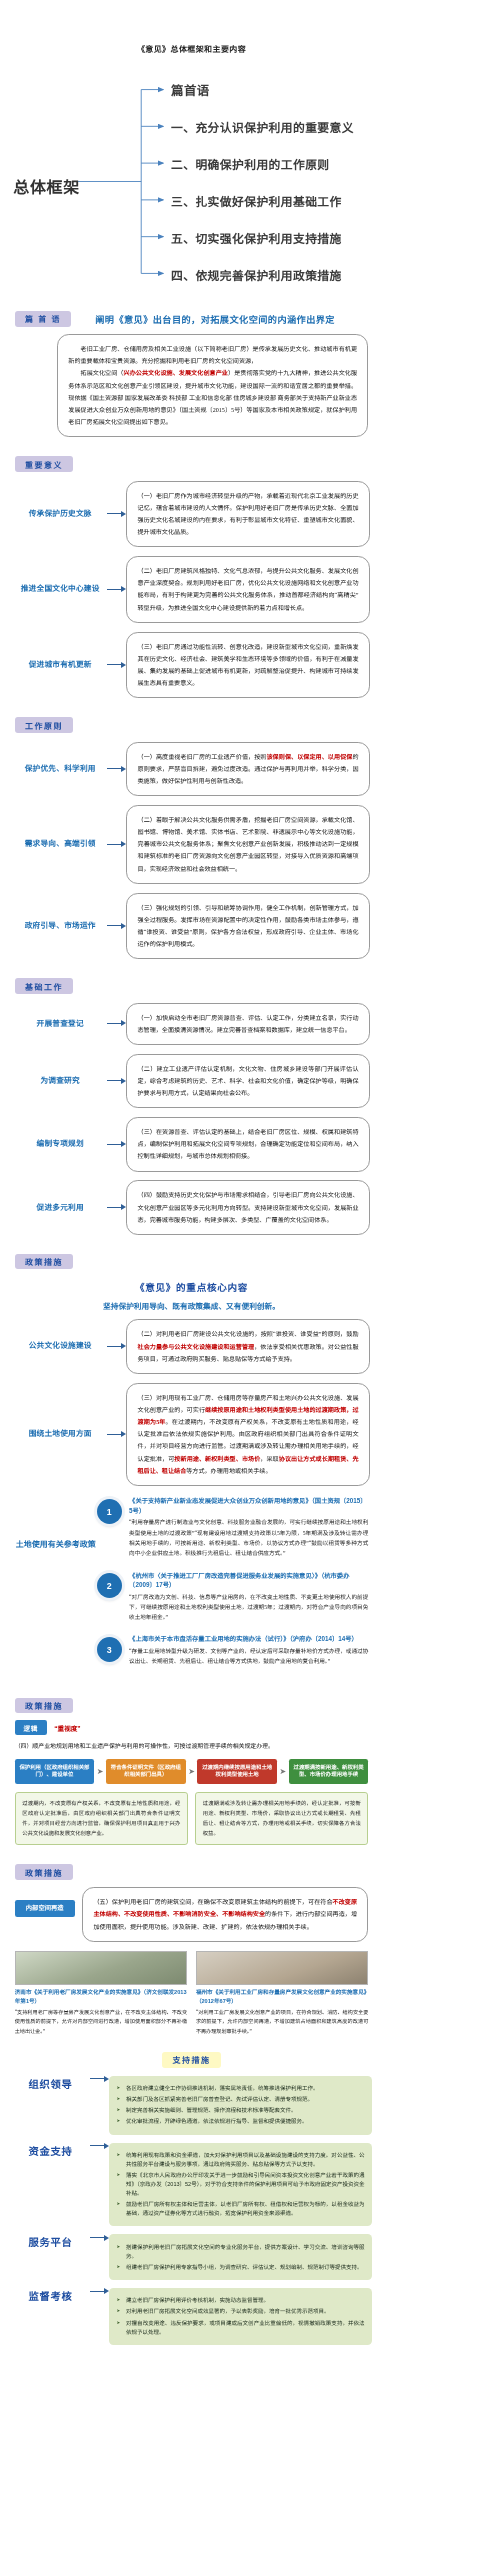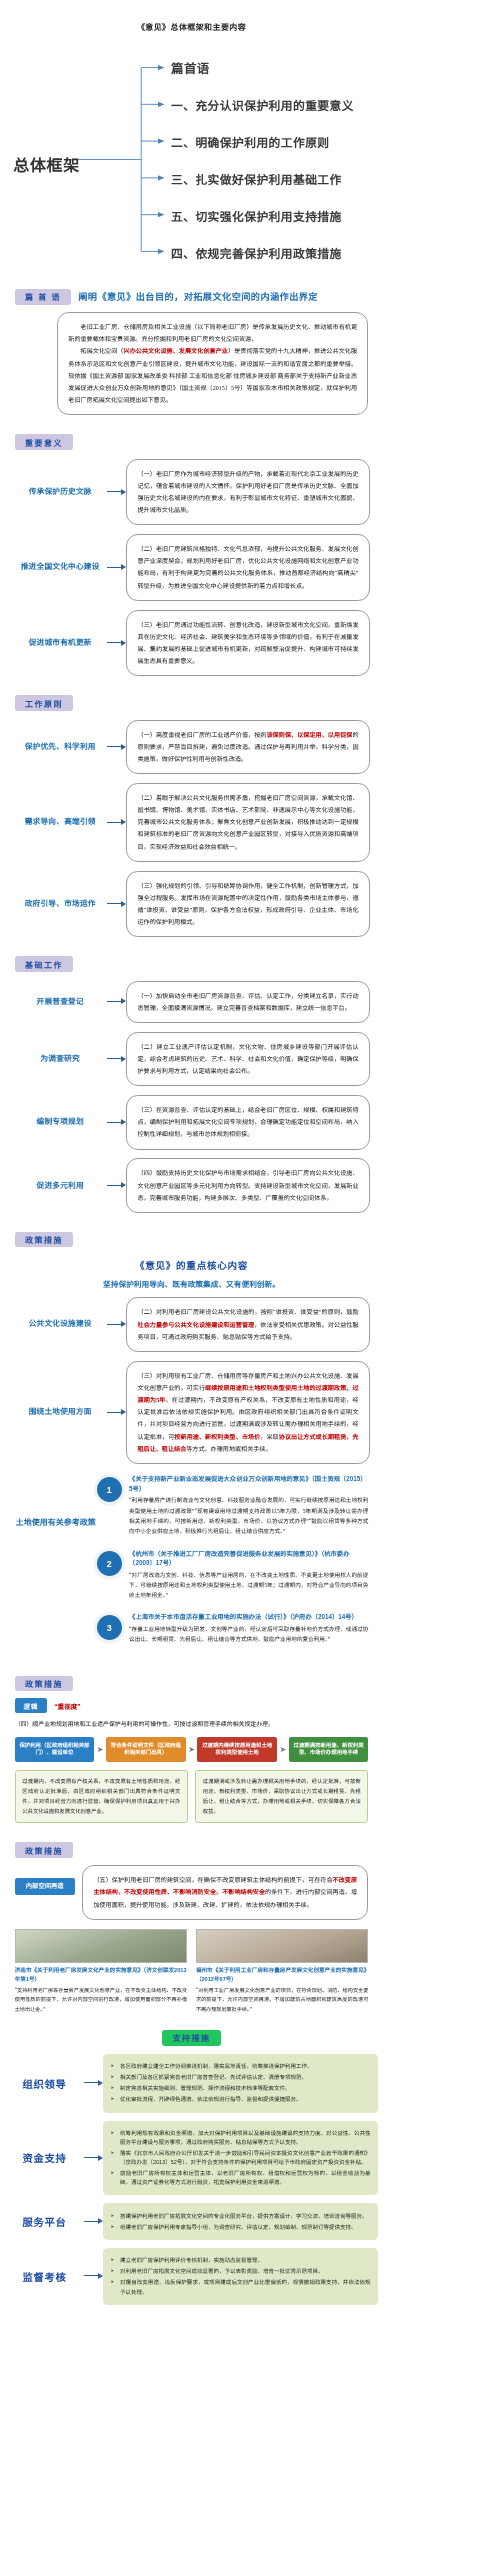--- a/index.html
+++ b/index.html
@@ -3,21 +3,21 @@
 <meta charset="utf-8">
 <style>
   * { box-sizing: border-box; }
   html, body { margin:0; padding:0; }
   body {
     width: 481px;
     background: #ffffff;
     font-family: "Liberation Sans", "DejaVu Sans", sans-serif;
     color: #1a1a1a;
   }
-  .page { width:383px; position:relative; padding-bottom:22px; }
+  .page { width:383px; position:relative; padding-bottom:22px;margin-top:22px; }
 
   
   .doc-title {
     text-align:center;
     font-size:8px;
     font-weight:bold;
     color:#222;
     padding-top:20.6px;
     letter-spacing:0.4px;
   }
@@ -42,21 +42,21 @@
   .sec-chip {
     display:inline-block;
     background:#cdc7e2;
     color:#1f4ea1;
     font-weight:bold;
     font-size:8px;
     padding:2.2px 10.3px;
     border-radius:2.9px;
     letter-spacing:1.5px;
   }
-  .sec-row { display:flex; align-items:flex-start; gap:7px; padding:0 14.7px; margin-top:19px; }
+  .sec-row { display:flex; align-items:center; gap:24px; padding:0 14.7px; margin-top:19px; }
   .sec-lead {
     color:#1f6fb2; font-weight:bold; font-size:9.2px; letter-spacing:0.4px;
   }
 
   
   .round-box {
     border:0.7px solid #9a9a9a;
     border-radius:11.8px;
     padding:8px 10.3px;
     font-family:"Liberation Serif","DejaVu Serif",serif;
@@ -163,38 +163,38 @@
     font-family:"Liberation Serif","DejaVu Serif",serif;
     font-size:5.1px; line-height:1.85; color:#222; text-align:justify;
   }
   .thumb {
     width:100%; height:34px; background:linear-gradient(160deg,#cfd8c5,#9aa68c 55%,#7d8a70);
     border:0.7px solid #b5b5b5; margin-bottom:3.7px;
   }
   .thumb.b { background:linear-gradient(160deg,#d6cfc2,#b4a691 60%,#8d8270); }
 
   
-  .sup-row { display:flex; align-items:center; padding:0 5px; margin-top:8px; }
+  .sup-row { display:flex; align-items:flex-start; padding:0 11px; margin-top:8px; }
   .sup-lbl {
     width:79px; flex:0 0 79px; text-align:center;
     color:#1f4ea1; font-weight:bold; font-size:10.3px; letter-spacing:0.7px;
   }
   .green-box {
     flex:1 1 auto; background:#dfe9c8; border-radius:4.4px; padding:5.9px 7.4px;
   }
   .green-box ul { margin:0; padding:0; list-style:none; }
   .green-box li {
     font-size:5.5px; line-height:1.65; color:#1b2b1b; padding-left:9.6px; position:relative;
     margin:2.2px 0; text-align:justify;
   }
   .green-box li::before {
     content:"\27A4"; position:absolute; left:0; top:0; font-size:4.4px; color:#3b5d2a;
   }
   .center-head { text-align:center; margin-top:16px; }
-  .center-head .sec-chip { background:#22c55e; }
+  .center-head .sec-chip { background:#fef9c3; }
   .big-center {
     text-align:center; color:#1f4ea1; font-weight:bold; font-size:9.6px; margin-top:10.3px; letter-spacing:0.7px;
   }
   .blue-lead {
     color:#1f6fb2; font-weight:bold; font-size:7.7px; text-align:center; margin-top:5.9px;
   }
 </style>
 </head>
 <body>
 

